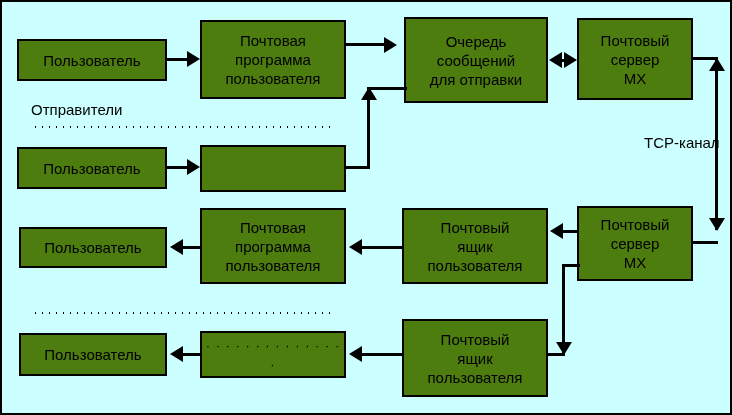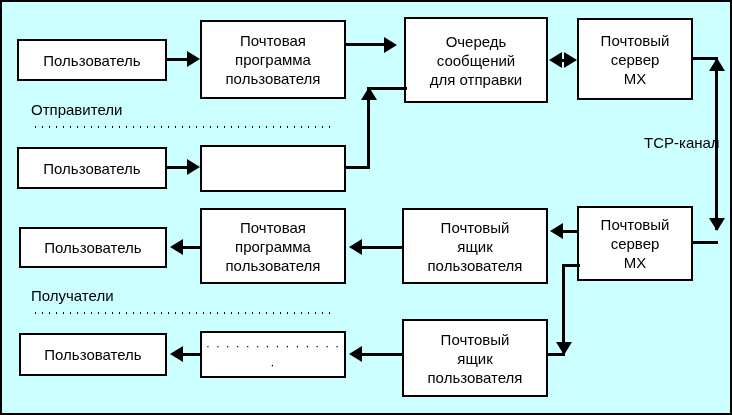--- a/index.html
+++ b/index.html
@@ -7,21 +7,21 @@
     position:relative;
     width:732px;height:415px;
     background:#ccffff;
     box-sizing:border-box;
     border:2px solid #000000;
     font-family:"Liberation Sans", sans-serif;
     overflow:hidden;
   }
   .box{
     position:absolute;
-    background:#ffffff;
+    background:#4d7c0f;
     border:2px solid #000000;
     box-sizing:border-box;
     display:flex;
     align-items:center;
     justify-content:center;
     text-align:center;
     font-size:15px;
     line-height:19px;
     color:#000000;
     letter-spacing:0px;
@@ -122,21 +122,20 @@
 
   <div class="box" style="left:575px;top:204px;width:116px;height:75px;">Почтовый
 сервер
 MX</div>
 
   <div class="ln v" style="left:560px;top:262px;height:90px;"></div>
   <div class="arrow ar-d" style="left:554px;top:340px;"></div>
   <div class="ln h" style="left:543px;top:351px;width:20px;"></div>
   <div class="ln h" style="left:560px;top:262px;width:18px;"></div>
 
-  <div class="label" style="left:29px;top:285px;">Получатели</div>
   <div class="dotline" style="left:30px;top:310px;width:300px;"></div>
 
   <div class="box" style="left:17px;top:331px;width:148px;height:43px;">Пользователь</div>
 
   <div class="ln h" style="left:180px;top:351px;width:20px;"></div>
   <div class="arrow ar-l" style="left:168px;top:344px;"></div>
 
   <div class="box" style="left:198px;top:329px;width:146px;height:47px;font-size:13px;letter-spacing:1px;">· · · · · · · · · · · · · · ·</div>
 
   <div class="ln h" style="left:360px;top:351px;width:42px;"></div>

